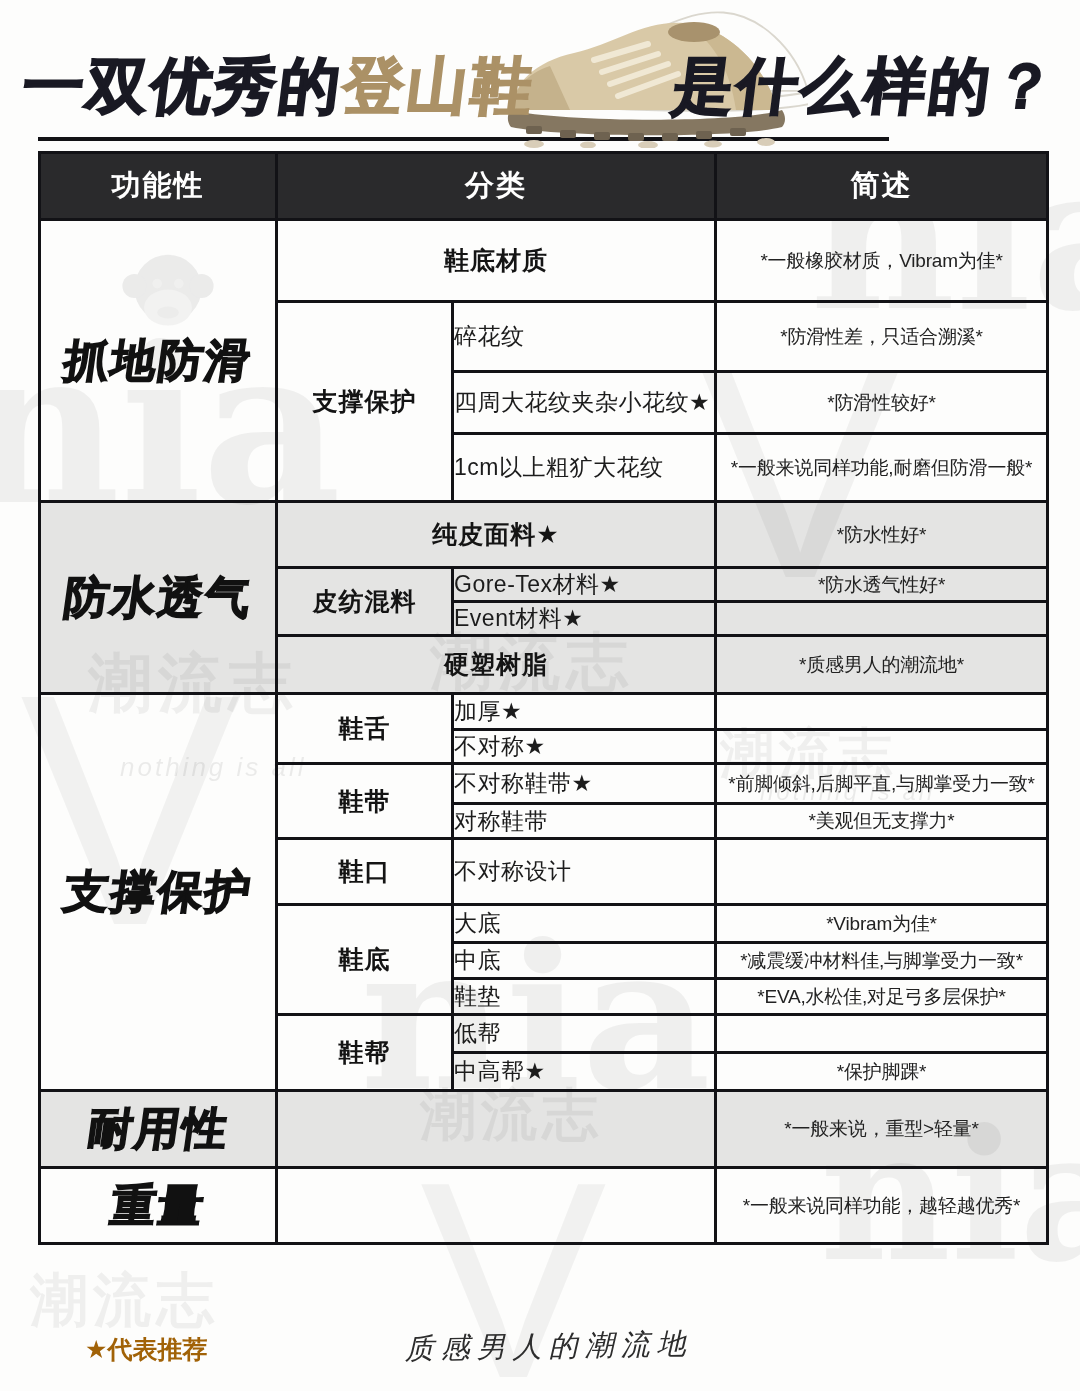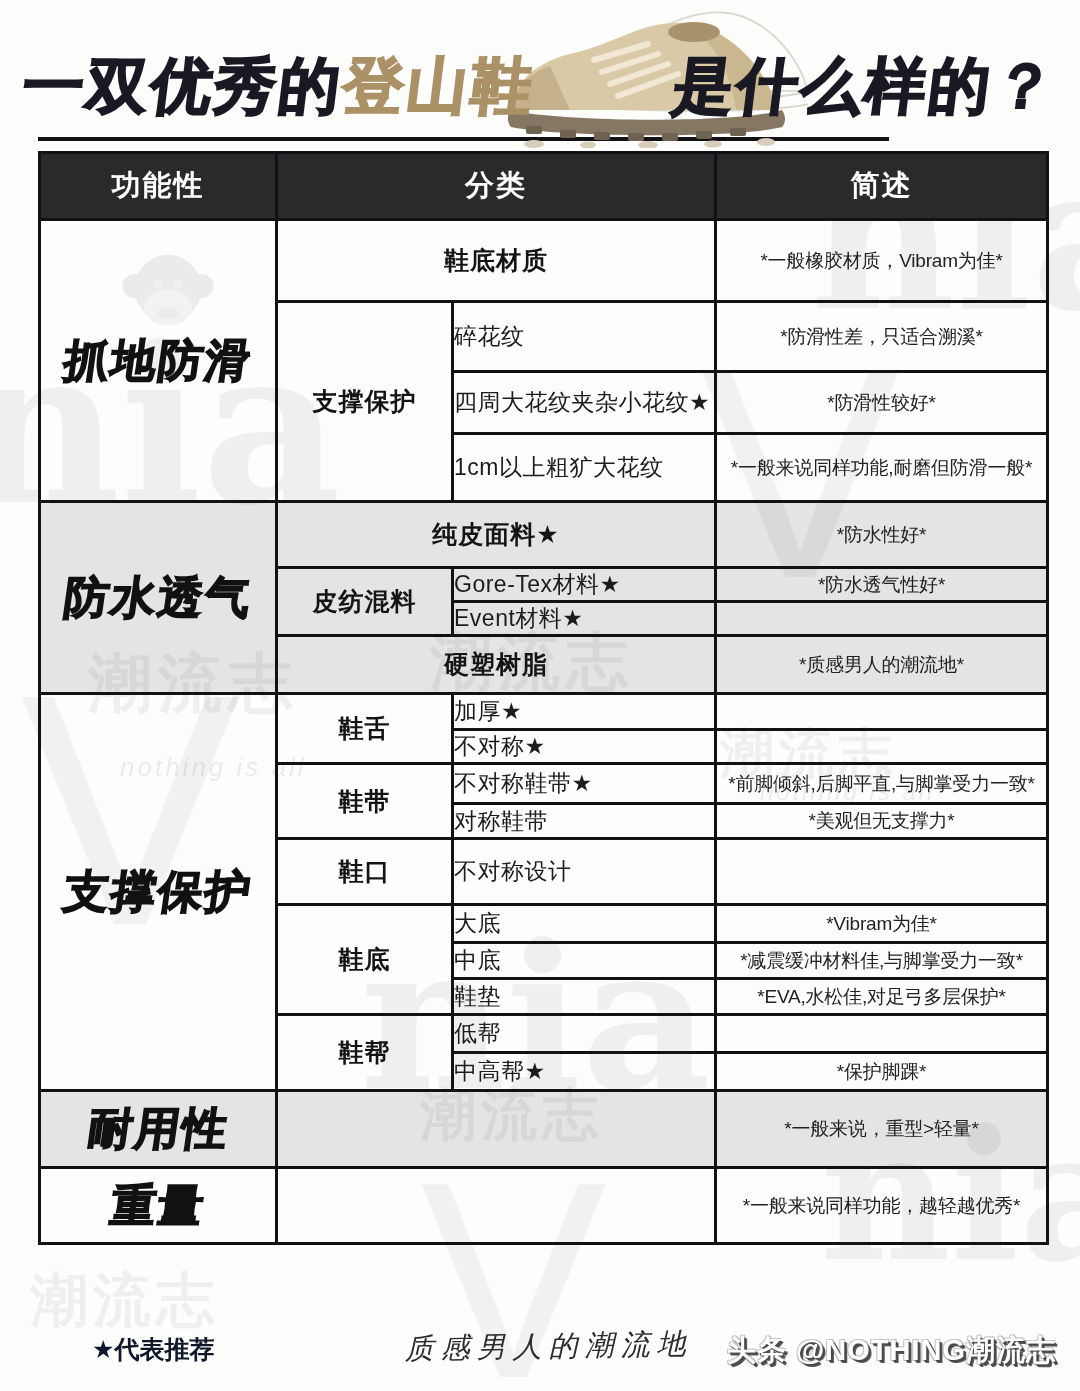--- a/index.html
+++ b/index.html
@@ -60,21 +60,21 @@
     font-size:23px;font-weight:normal;text-align:left;padding-left:14px;
     color:#1c1c1c;letter-spacing:0.5px;margin-left:37px;
   }
   td.desc{
     font-size:19px;font-weight:normal;text-align:center;color:#222;
     letter-spacing:-0.2px;padding:0 2px;
   }
   tr.alt td{background:rgba(20,20,20,0.105);}
   
   .ftr{position:absolute;left:0;right:0;bottom:10px;height:62px;z-index:2;}
-  .legend{position:absolute;left:92px;top:14px;font-size:25px;font-weight:bold;color:#0f172a;}
+  .legend{position:absolute;left:85px;top:14px;font-size:25px;font-weight:bold;color:#a16207;}
   .slogan{
     position:absolute;left:50%;top:8px;transform:translateX(-47%) rotate(-1deg);
     font-family:"DejaVu Serif","Liberation Serif",serif;font-style:italic;
     font-size:29px;letter-spacing:7px;color:#2d2d2d;
   }
   .credit{
     position:absolute;right:24px;top:12px;
     font-size:29px;font-weight:bold;letter-spacing:1px;color:#ffffff;
     text-shadow:2px 2px 0 #4a4a4a,3px 3px 0 #5a5a5a,-1px -1px 0 #c9c9c9,1px -1px 0 #bbbbbb,-1px 1px 0 #bbbbbb;
   }
@@ -271,16 +271,15 @@
           <td colspan="2"></td>
           <td class="desc">*一般来说同样功能，越轻越优秀*</td>
         </tr>
       </tbody>
     </table>
   </div>
 
   <div class="ftr">
     <div class="legend">★代表推荐</div>
     <div class="slogan">质感男人的潮流地</div>
-    <div class="credit">头条 @NOTHING潮流志</div>
   </div>
 
 </div>
 
 </body></html>

